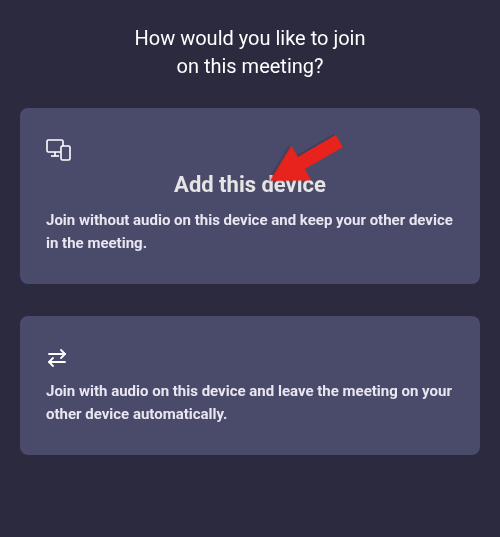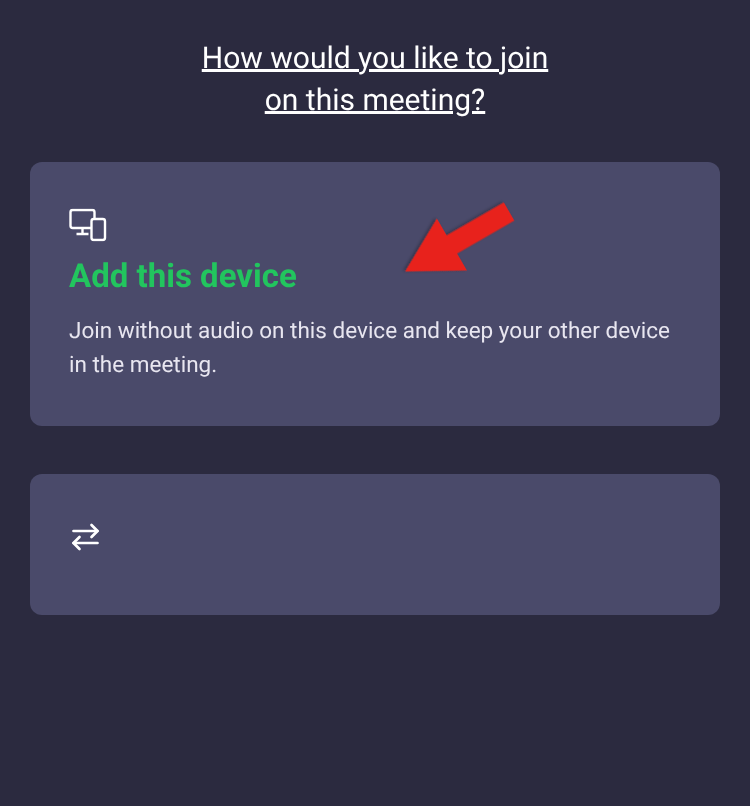--- a/index.html
+++ b/index.html
@@ -12,21 +12,20 @@
       height: 537px;
       background-color: #2b2a3f;
       font-family: -apple-system, BlinkMacSystemFont, "Segoe UI", Roboto, sans-serif;
       color: #ffffff;
       overflow: hidden;
       position: relative;
     }
     .header {
       text-align: center;
       padding: 24px 16px 28px;
-      text-decoration: underline;
     }
     .header-text {
       font-size: 20px;
       font-weight: 400;
       line-height: 1.4;
       color: #ffffff;
     }
     .cards-container {
       padding: 0 20px;
     }
@@ -39,26 +38,27 @@
     }
     .card-icon {
       margin-bottom: 8px;
       height: 28px;
       display: flex;
       align-items: center;
     }
     .card-title {
       font-size: 22px;
       font-weight: 700;
-      color: #22c55e;
+      color: #e5e5e5;
       margin-bottom: 12px;
+      text-align: center;
     }
     .card-description {
       font-size: 15px;
-      font-weight: 400;
+      font-weight: 700;
       color: #e8e6f0;
       line-height: 1.5;
     }
     .arrow-annotation {
       position: absolute;
       top: 125px;
       left: 248px;
       pointer-events: none;
       z-index: 10;
     }
@@ -90,20 +90,21 @@
 
   <div class="card">
     <div class="card-icon">
       <svg width="24" height="22" viewBox="0 0 24 22" fill="none" stroke="#ffffff" stroke-width="1.8" stroke-linecap="round" stroke-linejoin="round">
         <line x1="3" y1="7" x2="19" y2="7"></line>
         <polyline points="15,3 19,7 15,11" fill="none"></polyline>
         <line x1="19" y1="15" x2="3" y2="15"></line>
         <polyline points="7,11 3,15 7,19" fill="none"></polyline>
       </svg>
     </div>
+    <div class="card-description">Join with audio on this device and leave the meeting on your other device automatically.</div>
   </div>
 
 </div>
 
 <div class="arrow-annotation">
   <svg width="110" height="75" viewBox="0 0 110 75">
     <defs>
       <filter id="shadow" x="-20%" y="-20%" width="140%" height="140%">
         <feDropShadow dx="1" dy="1" stdDeviation="1" flood-opacity="0.3"></feDropShadow>
       </filter>

